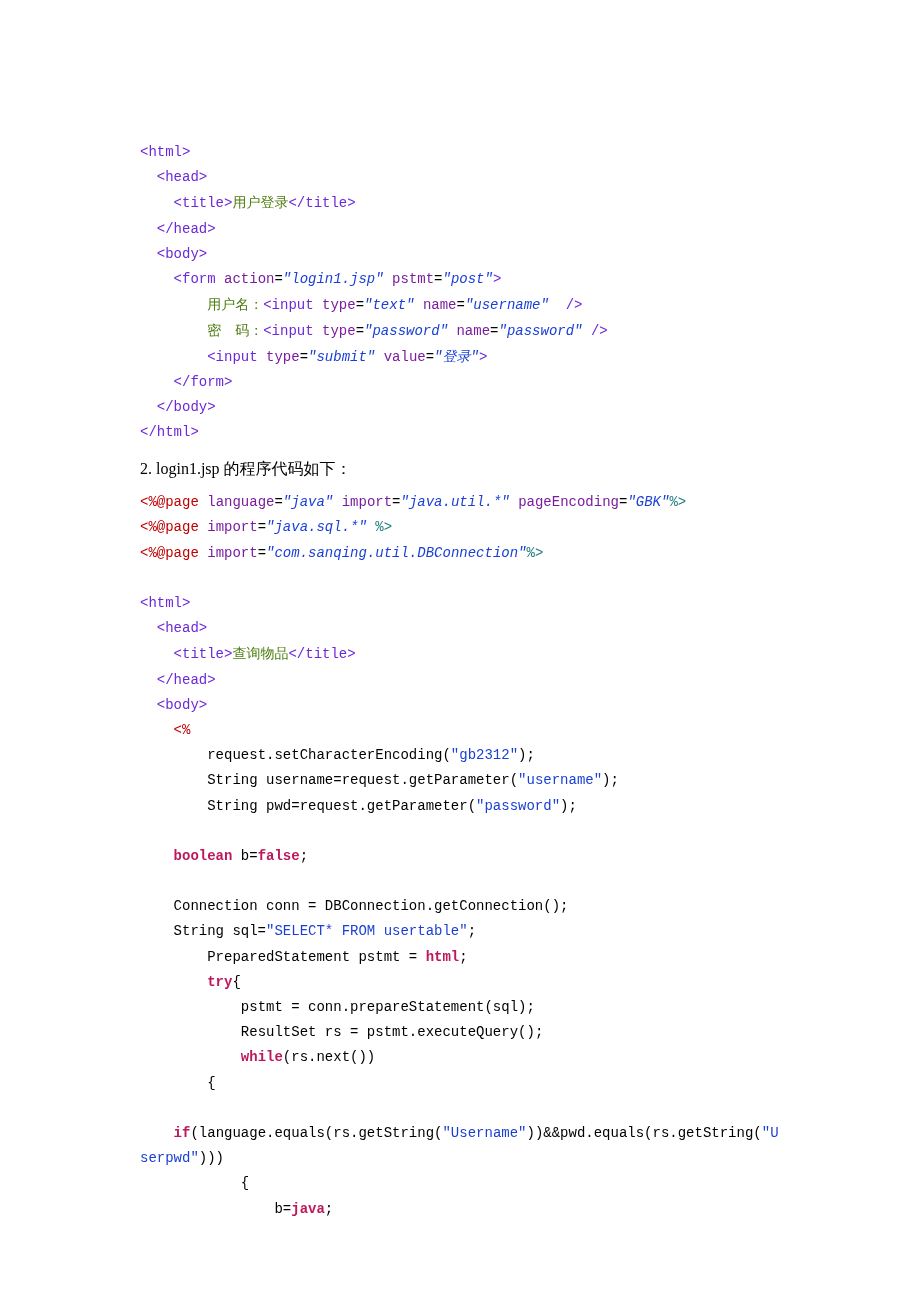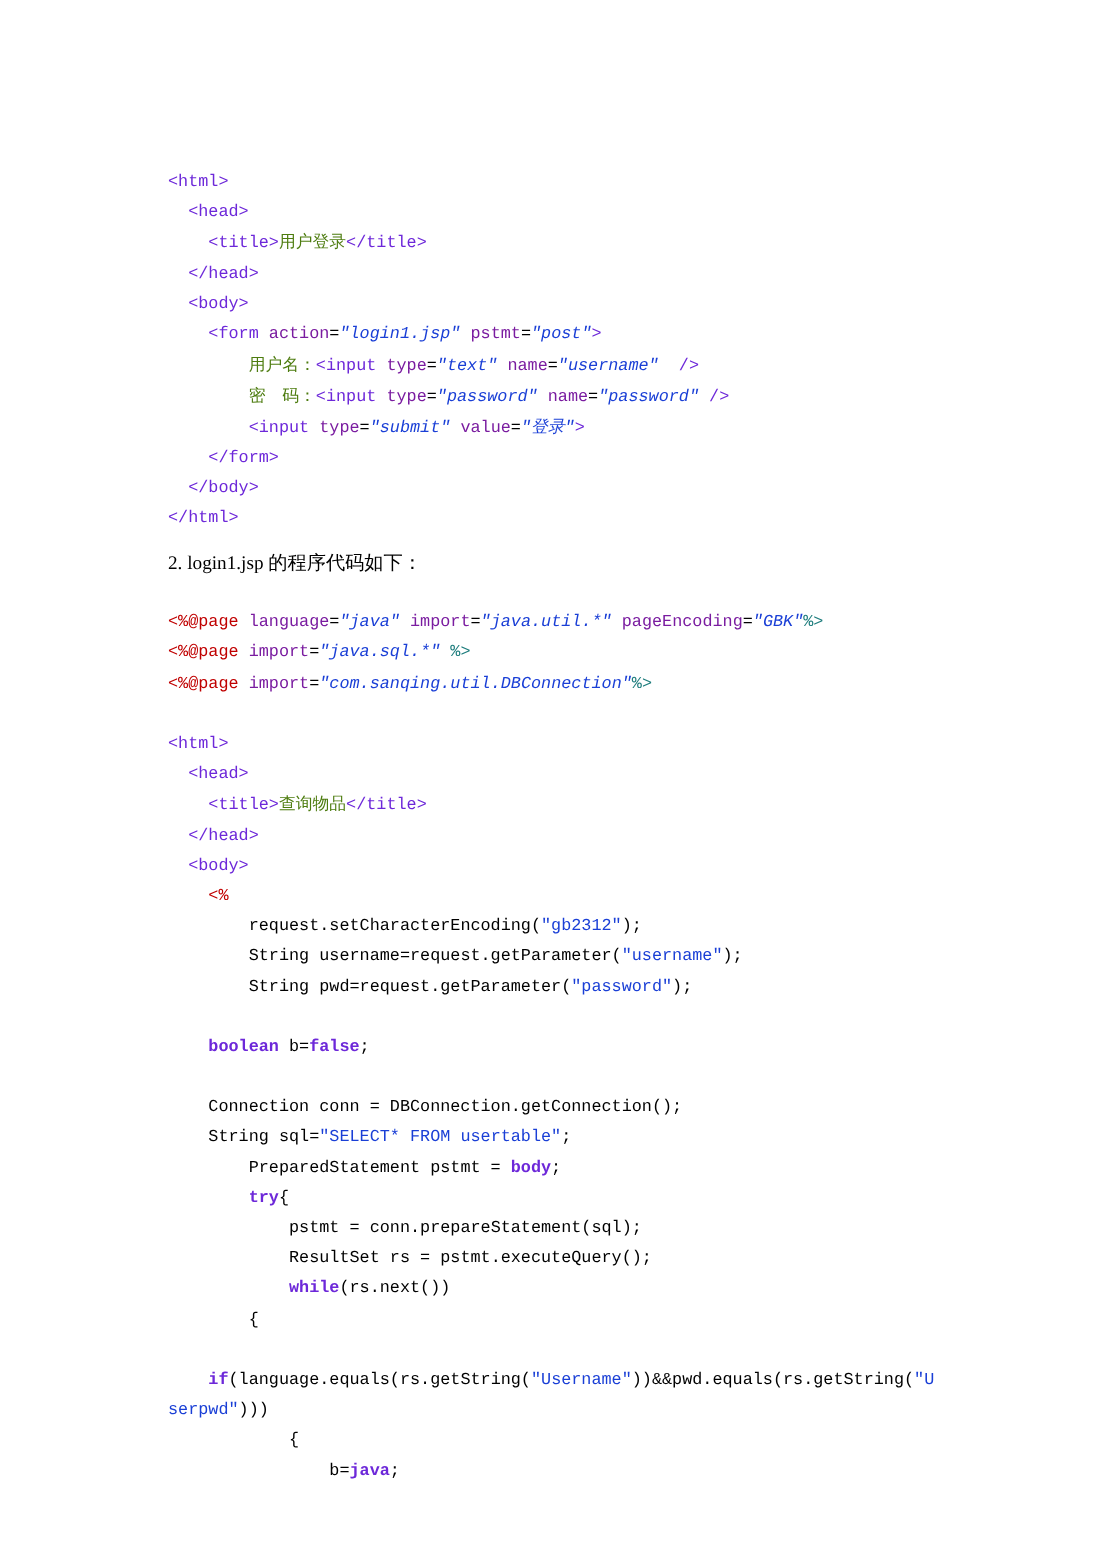--- a/index.html
+++ b/index.html
@@ -14,27 +14,27 @@
     white-space: pre-wrap;
     line-height: 1.8;
     font-family: "Courier New", Courier, monospace;
     word-break: break-all;
   }
   .tag   { color: #6d28d9; }
   .attr  { color: #7a1ca0; }
   .val   { color: #1a3fd6; font-style: italic; }
   .str   { color: #1a3fd6; }
   .txt   { color: #4d7c0f; font-family: "SimSun","宋体",serif; }
-  .kw    { color: #6d28d9; font-weight: bold; }
+  .kw    { color: #be185d; font-weight: bold; }
   .jsp   { color: #c00000; }
   .pct   { color: #1e7d7d; }
   .heading {
     font-family: "Times New Roman","SimSun",serif;
     font-size: 16px;
-    margin: 14px 0 27px 0;
+    margin: 14px 0 10px 0;
   }
 </style>
 </head>
 <body>
 
 <div class="code"><span class="tag">&lt;html&gt;</span>
 <span class="tag">  &lt;head&gt;</span>
 <span class="tag">    &lt;title&gt;</span><span class="txt">用户登录</span><span class="tag">&lt;/title&gt;</span>
 <span class="tag">  &lt;/head&gt;</span>
 <span class="tag">  &lt;body&gt;</span>
@@ -59,21 +59,21 @@
 <span class="tag">  &lt;body&gt;</span>
 <span class="jsp">    &lt;%</span>
 <span>        request.setCharacterEncoding(</span><span class="str">"gb2312"</span><span>);</span>
 <span>        String username=request.getParameter(</span><span class="str">"username"</span><span>);</span>
 <span>        String pwd=request.getParameter(</span><span class="str">"password"</span><span>);</span>
 
 <span>    </span><span class="kw">boolean</span><span> b=</span><span class="kw">false</span><span>;</span>
 
 <span>    Connection conn = DBConnection.getConnection();</span>
 <span>    String sql=</span><span class="str">"SELECT* FROM usertable"</span><span>;</span>
-<span>        PreparedStatement pstmt = </span><span class="kw">body</span><span>;</span>
+<span>        PreparedStatement pstmt = </span><span class="kw">html</span><span>;</span>
 <span>        </span><span class="kw">try</span><span>{</span>
 <span>            pstmt = conn.prepareStatement(sql);</span>
 <span>            ResultSet rs = pstmt.executeQuery();</span>
 <span>            </span><span class="kw">while</span><span>(rs.next())</span>
 <span>        {</span>
 
 <span>    </span><span class="kw">if</span><span>(language.equals(rs.getString(</span><span class="str">"Username"</span><span>))&amp;&amp;pwd.equals(rs.getString(</span><span class="str">"Userpwd"</span><span>)))</span>
 <span>            {</span>
 <span>                b=</span><span class="kw">java</span><span>;</span></div>
 

